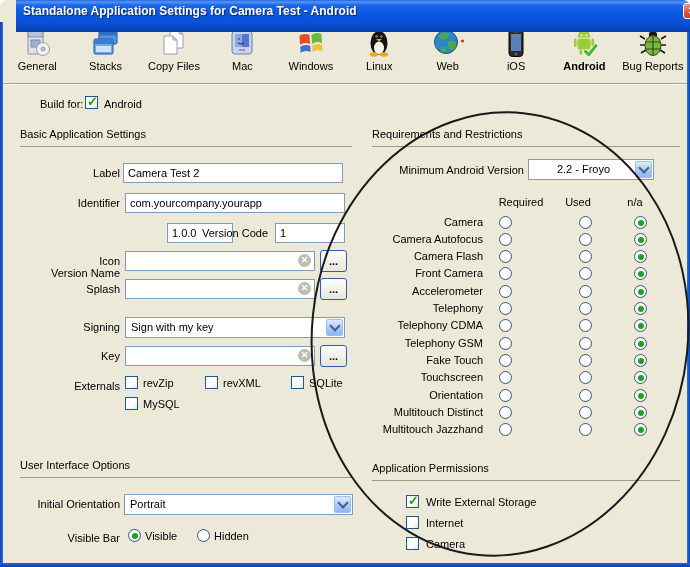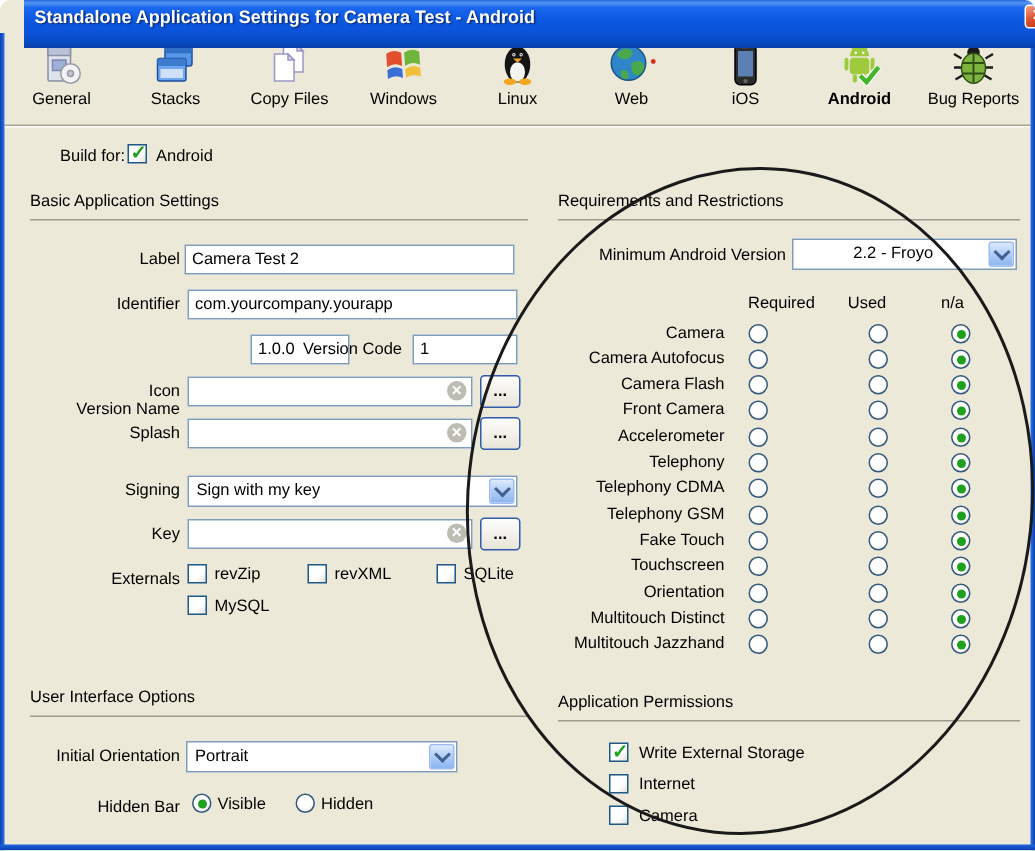--- a/index.html
+++ b/index.html
@@ -104,20 +104,33 @@
             <path d="M21 3l4 4h-4z" fill="#d8d4ec" stroke="#9c96c6"></path>
             <path d="M6 9h9l4 4v14H6z" fill="#fff" stroke="#9c96c6"></path>
             <path d="M15 9l4 4h-4z" fill="#d8d4ec" stroke="#9c96c6"></path>
           </svg>
         </span>
         <span class="tb-label">Copy Files</span>
       </div>
       <div class="tb-item">
         <span class="tb-icon">
           <svg viewBox="0 0 32 32">
+            <rect x="6" y="4" width="20" height="23" rx="3" fill="#c7d2ef" stroke="#6f7fae"></rect>
+            <path d="M9 7h7v13H9z" fill="#8fa6e4"></path>
+            <path d="M16 7h7v13h-7z" fill="#5577cf"></path>
+            <circle cx="13" cy="12" r="0.8" fill="#223"></circle>
+            <path d="M12 16q3 2 6 0" stroke="#223" fill="none"></path>
+            <rect x="13" y="22" width="6" height="2" fill="#8a97bd"></rect>
+          </svg>
+        </span>
+        <span class="tb-label">Mac</span>
+      </div>
+      <div class="tb-item">
+        <span class="tb-icon">
+          <svg viewBox="0 0 32 32">
             <g transform="rotate(-4 16 16)">
               <path d="M5 8q5-3 10 0v9q-5-3-10 0z" fill="#e34f2c"></path>
               <path d="M17 8q5-3 10 0v9q-5-3-10 0z" fill="#6fb53c"></path>
               <path d="M5 19q5-3 10 0v6q-5-3-10 0z" fill="#3a6fd8"></path>
               <path d="M17 19q5-3 10 0v6q-5-3-10 0z" fill="#f0c03a"></path>
             </g>
           </svg>
         </span>
         <span class="tb-label">Windows</span>
       </div>
@@ -250,35 +263,35 @@
   <span class="flabel" style="left:20px;top:350px;width:100px;">Key</span>
   <div class="field-wrap" style="left:125px;top:346px;width:190px;">
     <input class="xp-input" value="" style="">
     <span class="clear-ic">✕</span>
   </div>
   <button class="xp-btn-dots" style="left:320px;top:345px;">...</button>
 
   <span class="flabel" style="left:20px;top:380px;width:100px;">Externals</span>
 
   <span class="flabel" style="left:372px;top:164px;width:152px;">Minimum Android Version</span>
-  <div class="xp-combo" style="left:528px;top:159px;width:150px;">
+  <div class="xp-combo" style="left:528px;top:159px;width:126px;">
     <span class="combo-text center">2.2 - Froyo</span>
     <span class="combo-btn">
         <span class="chev"></span>
       </span>
   </div>
 
   <span class="flabel" style="left:20px;top:498px;width:100px;">Initial Orientation</span>
-  <div class="xp-combo" style="left:124px;top:494px;width:181px;">
+  <div class="xp-combo" style="left:124px;top:494px;width:229px;">
     <span class="combo-text">Portrait</span>
     <span class="combo-btn">
         <span class="chev"></span>
       </span>
   </div>
-  <span class="flabel" style="left:20px;top:532px;width:100px;">Hidden Bar</span>
+  <span class="flabel" style="left:20px;top:532px;width:100px;">Visible Bar</span>
 
   <svg class="annotation" width="690" height="567">
     <ellipse cx="500" cy="334" rx="188" ry="222" fill="none" stroke="#1a1a1a" stroke-width="2" transform="rotate(6 500 334)"></ellipse>
   </svg>
 <span class="xp-check" style="left: 125px; top: 376px;"></span>
     <span class="inline-label" style="left: 143px; top: 377px;">revZip</span>
     <span class="xp-check" style="left: 205px; top: 376px;"></span>
     <span class="inline-label" style="left: 223px; top: 377px;">revXML</span>
     <span class="xp-check" style="left: 291px; top: 376px;"></span>
     <span class="inline-label" style="left: 309px; top: 377px;">SQLite</span>

